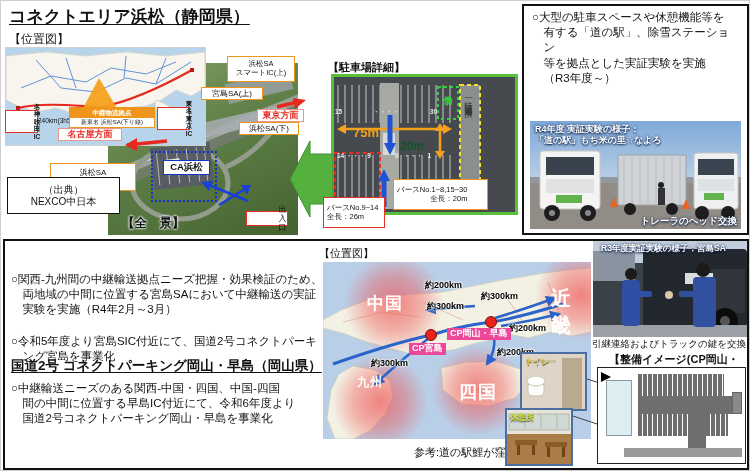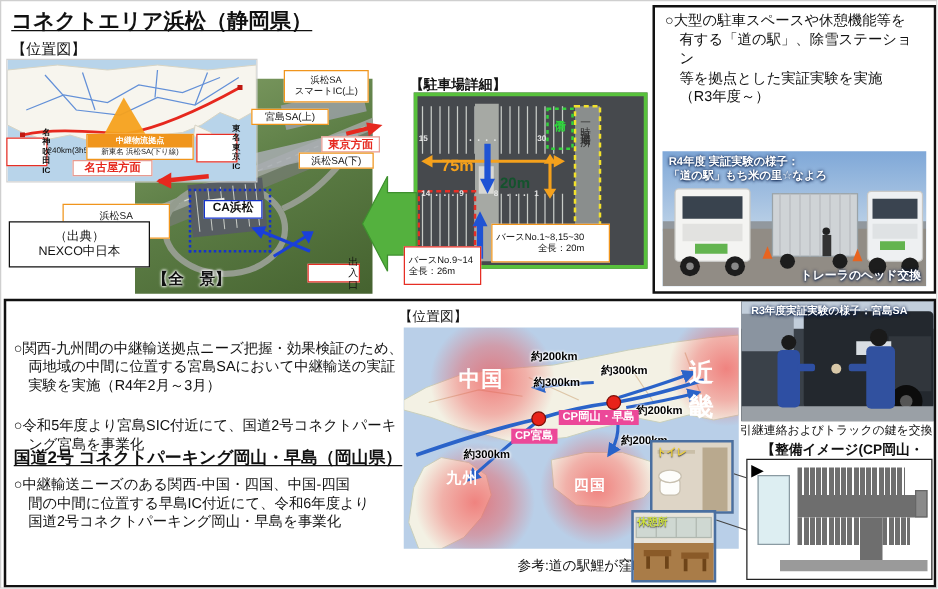--- a/index.html
+++ b/index.html
@@ -289,21 +289,21 @@
       <circle cx="57" cy="140" r="48" fill="url(#rg)"></circle>
       <path d="M10,102 C50,88 85,78 108,73 C130,66 145,63 168,60 C195,56 220,48 240,42" stroke="#2a63c9" stroke-width="3" fill="none"></path>
       <path d="M152,44 C135,45 120,46 104,48" stroke="#2a63c9" stroke-width="2.5" fill="none" marker-end="url(#ab)"></path>
       <path d="M172,56 C198,48 216,42 232,36" stroke="#2a63c9" stroke-width="2.5" fill="none" marker-end="url(#ab)"></path>
       <path d="M178,64 C202,60 220,56 236,52" stroke="#2a63c9" stroke-width="2.5" fill="none" marker-end="url(#ab)"></path>
       <path d="M106,76 C88,90 70,106 52,122" stroke="#2a63c9" stroke-width="2.5" fill="none" marker-end="url(#ab)"></path>
       <path d="M168,64 C174,78 172,90 164,102" stroke="#2a63c9" stroke-width="2.5" fill="none" marker-end="url(#ab)"></path>
     </svg>
     <div class="region" style="left:44px;top:30px;font-size:17px;">中国</div>
     <div class="region" style="left:228px;top:23px;font-size:20px;">近畿</div>
-    <div class="region" style="left:136px;top:118px;font-size:12px;">四国</div>
+    <div class="region" style="left:136px;top:118px;font-size:18px;">四国</div>
     <div class="region" style="left:34px;top:112px;font-size:12px;">九州</div>
     <div class="rdot" style="left:102px;top:67px;"></div>
     <div class="rdot" style="left:162px;top:54px;"></div>
     <div class="chip" style="left:86px;top:81px;font-size:9px;">CP宮島</div>
     <div class="chip" style="left:124px;top:66px;font-size:9px;">CP岡山・早島</div>
     <div class="dist" style="left:102px;top:17px;">約200km</div>
     <div class="dist" style="left:158px;top:28px;">約300km</div>
     <div class="dist" style="left:104px;top:38px;">約300km</div>
     <div class="dist" style="left:186px;top:60px;">約200km</div>
     <div class="dist" style="left:174px;top:84px;">約200km</div>

